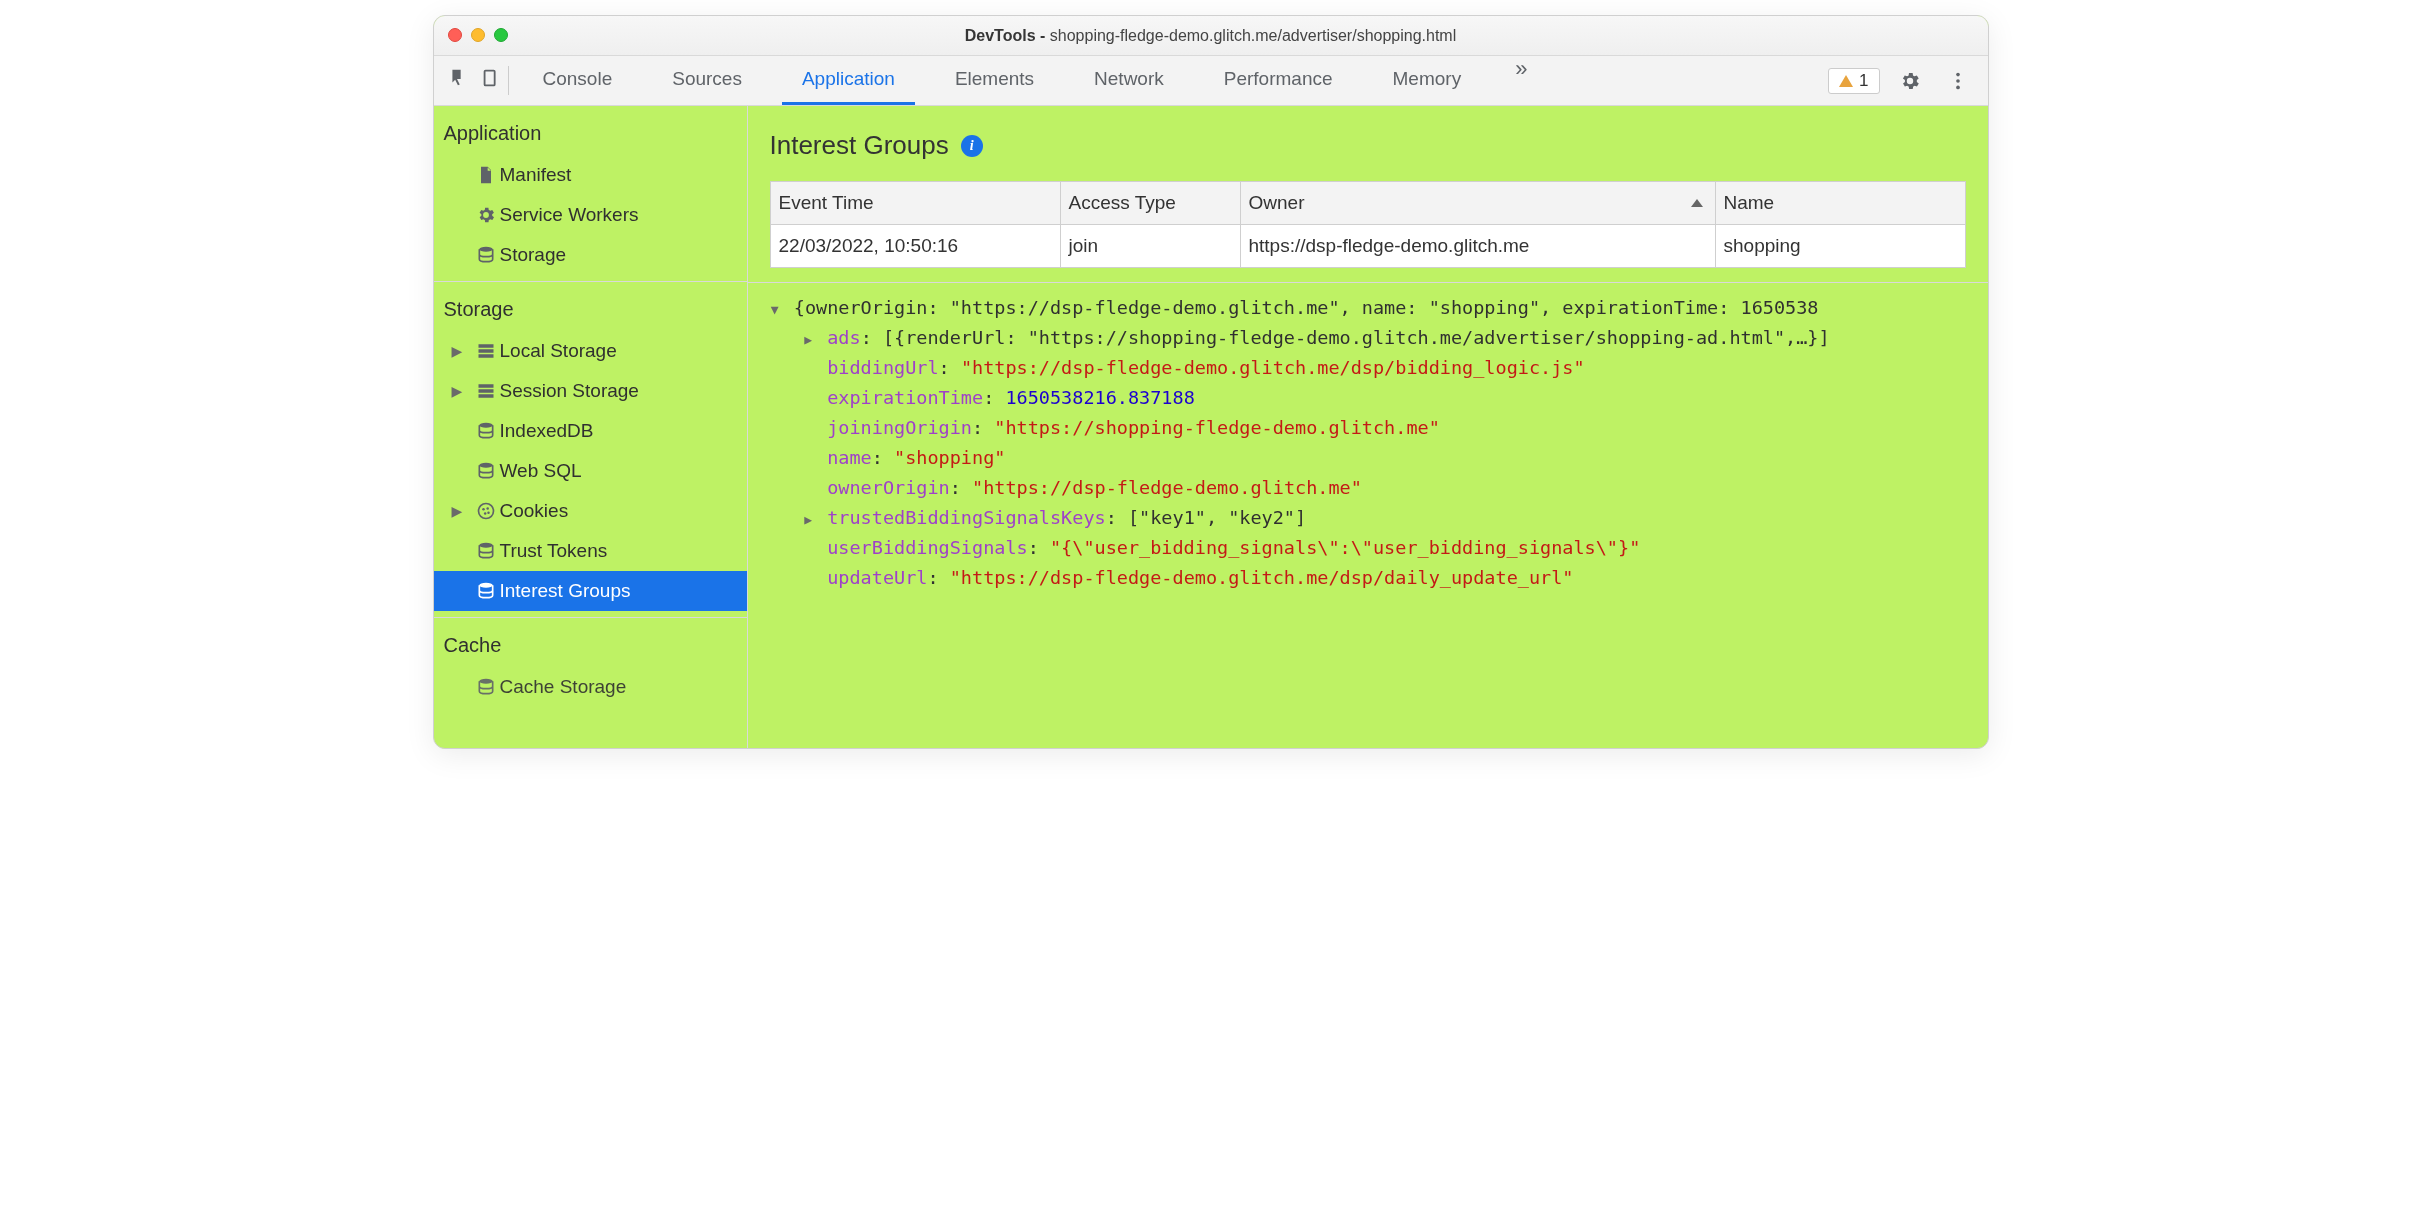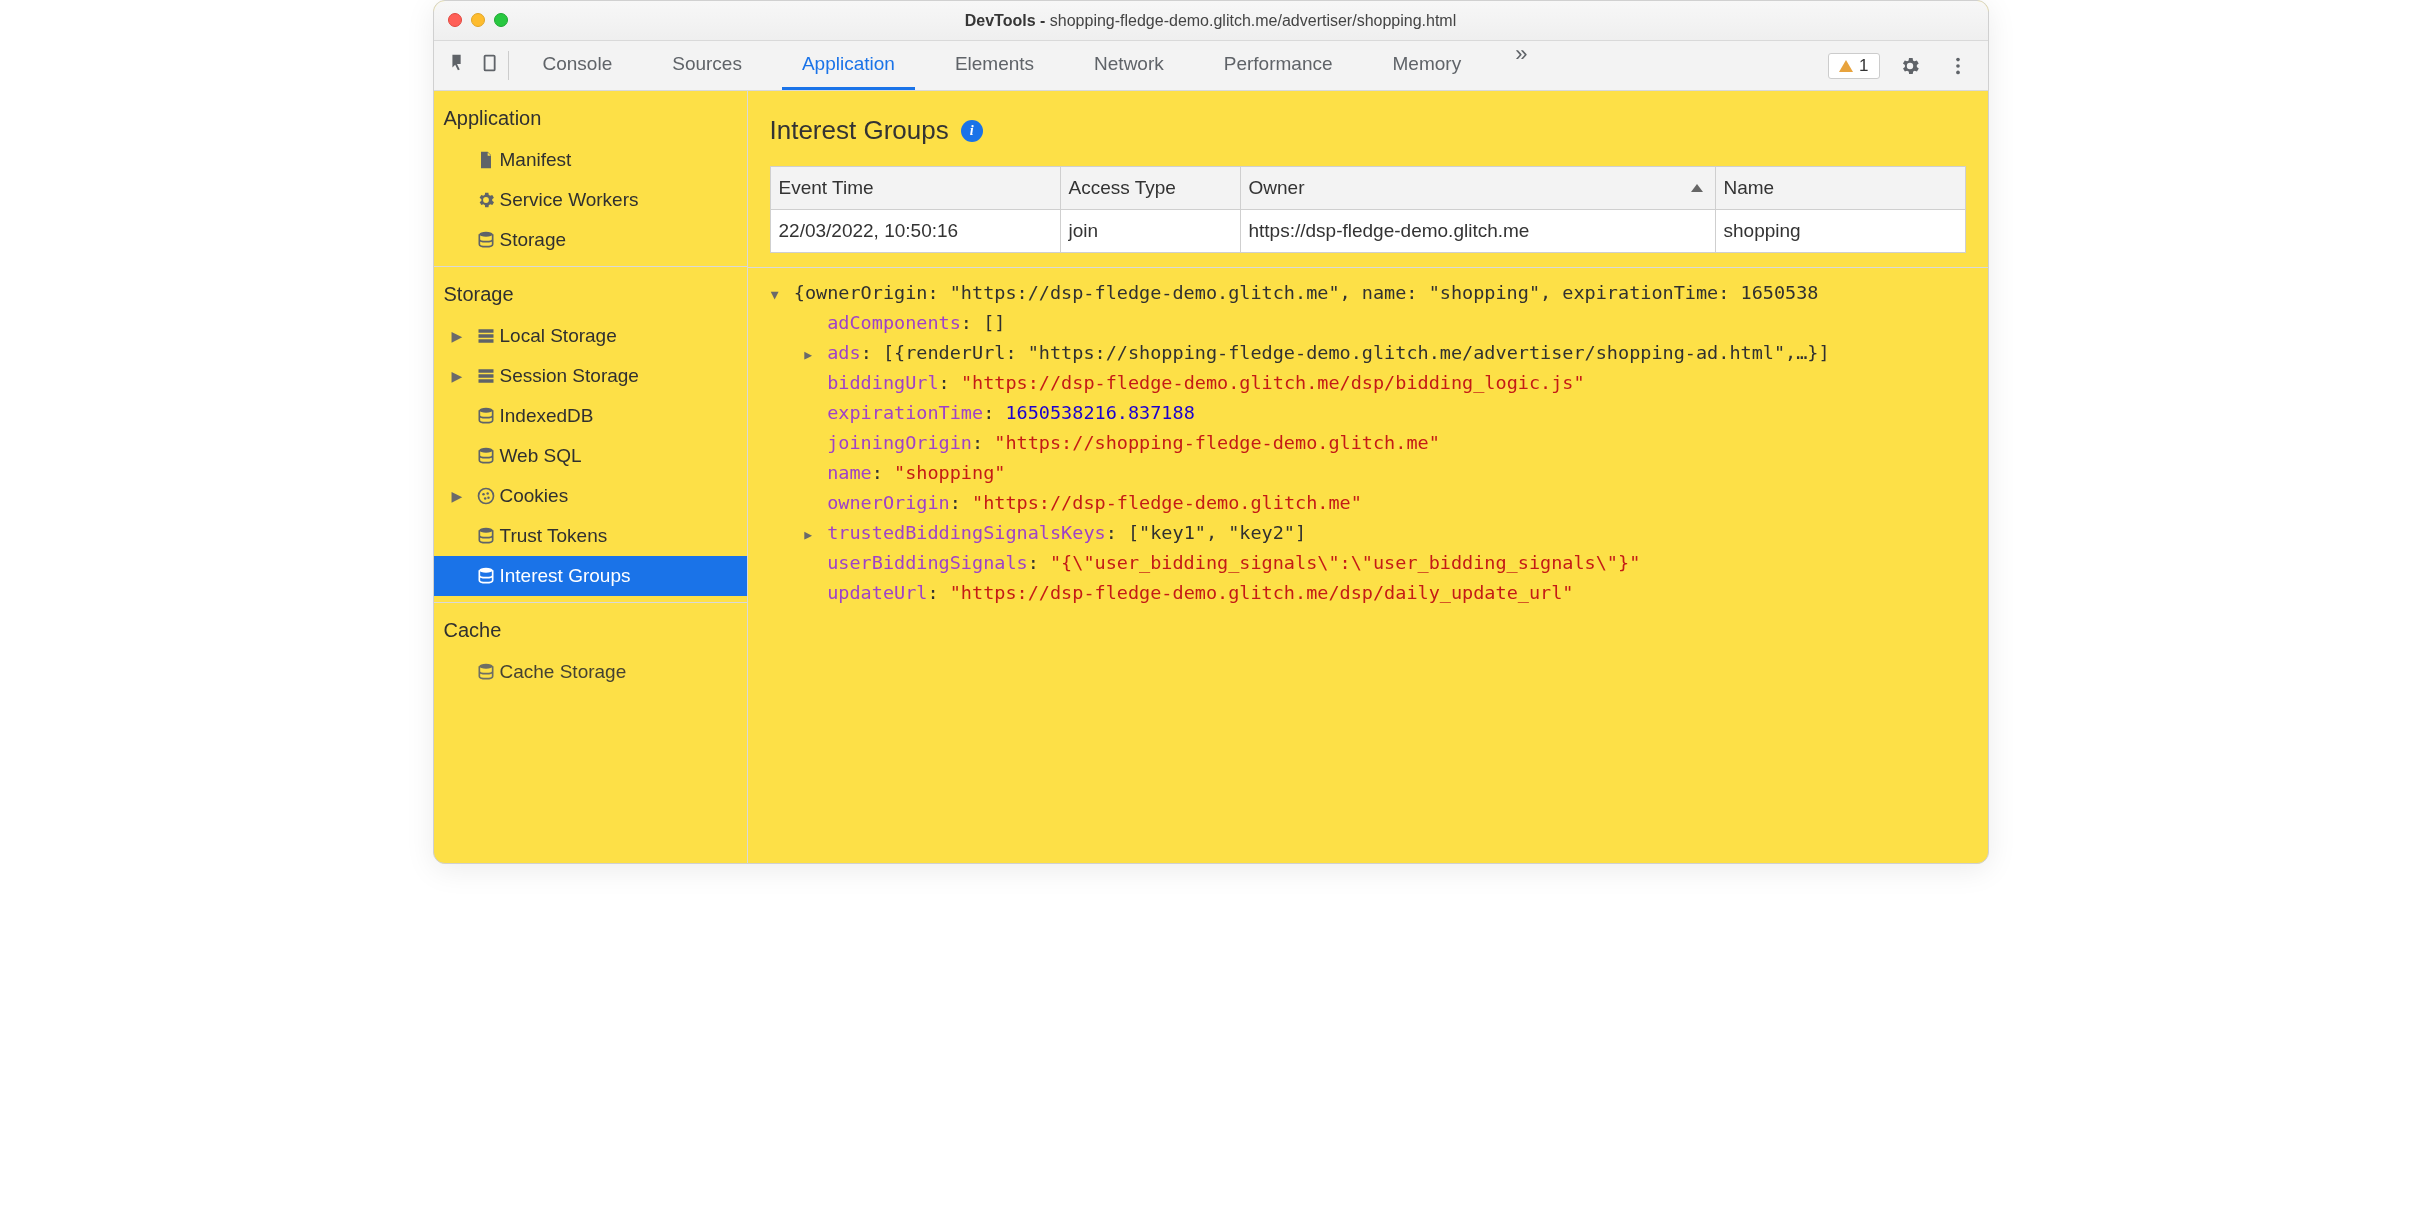--- a/index.html
+++ b/index.html
@@ -9,28 +9,28 @@
     font-size: 14px;
     color: #333;
     background: #fff;
     user-select: none;
     -webkit-font-smoothing: antialiased;
   }
 
   
   .window {
     width: 1556px;
-    height: 864px;
-    margin: 0 auto;
+    height: 734px;
+    margin: 15px auto;
     border: 1px solid #d0d0d0;
     border-radius: 12px;
     overflow: hidden;
     display: flex;
     flex-direction: column;
-    background: #fde047;
+    background: #bef264;
     box-shadow: 0 6px 30px rgba(0,0,0,0.08);
   }
 
   
   .titlebar {
     position: relative;
     height: 40px;
     display: flex;
     align-items: center;
     justify-content: center;
@@ -415,21 +415,20 @@
             <td>22/03/2022, 10:50:16</td>
             <td>join</td>
             <td>https://dsp-fledge-demo.glitch.me</td>
             <td>shopping</td>
           </tr>
         </tbody>
       </table>
 
       <div class="json-view">
 <span class="json-line"> <span class="tree-arrow">▼</span> <span>{ownerOrigin: "https://dsp-fledge-demo.glitch.me", name: "shopping", expirationTime: 1650538</span></span>
-<span class="json-line">     <span class="tree-spacer"></span><span class="k-purple">adComponents</span>: <span>[]</span></span>
 <span class="json-line">    <span class="tree-arrow">▶</span> <span class="k-purple">ads</span>: <span>[{renderUrl: "https://shopping-fledge-demo.glitch.me/advertiser/shopping-ad.html",…}]</span></span>
 <span class="json-line">     <span class="tree-spacer"></span><span class="k-purple">biddingUrl</span>: <span class="k-red">"https://dsp-fledge-demo.glitch.me/dsp/bidding_logic.js"</span></span>
 <span class="json-line">     <span class="tree-spacer"></span><span class="k-purple">expirationTime</span>: <span class="k-blue">1650538216.837188</span></span>
 <span class="json-line">     <span class="tree-spacer"></span><span class="k-purple">joiningOrigin</span>: <span class="k-red">"https://shopping-fledge-demo.glitch.me"</span></span>
 <span class="json-line">     <span class="tree-spacer"></span><span class="k-purple">name</span>: <span class="k-red">"shopping"</span></span>
 <span class="json-line">     <span class="tree-spacer"></span><span class="k-purple">ownerOrigin</span>: <span class="k-red">"https://dsp-fledge-demo.glitch.me"</span></span>
 <span class="json-line">    <span class="tree-arrow">▶</span> <span class="k-purple">trustedBiddingSignalsKeys</span>: <span>["key1", "key2"]</span></span>
 <span class="json-line">     <span class="tree-spacer"></span><span class="k-purple">userBiddingSignals</span>: <span class="k-red">"{\"user_bidding_signals\":\"user_bidding_signals\"}"</span></span>
 <span class="json-line">     <span class="tree-spacer"></span><span class="k-purple">updateUrl</span>: <span class="k-red">"https://dsp-fledge-demo.glitch.me/dsp/daily_update_url"</span></span>
       </div>

